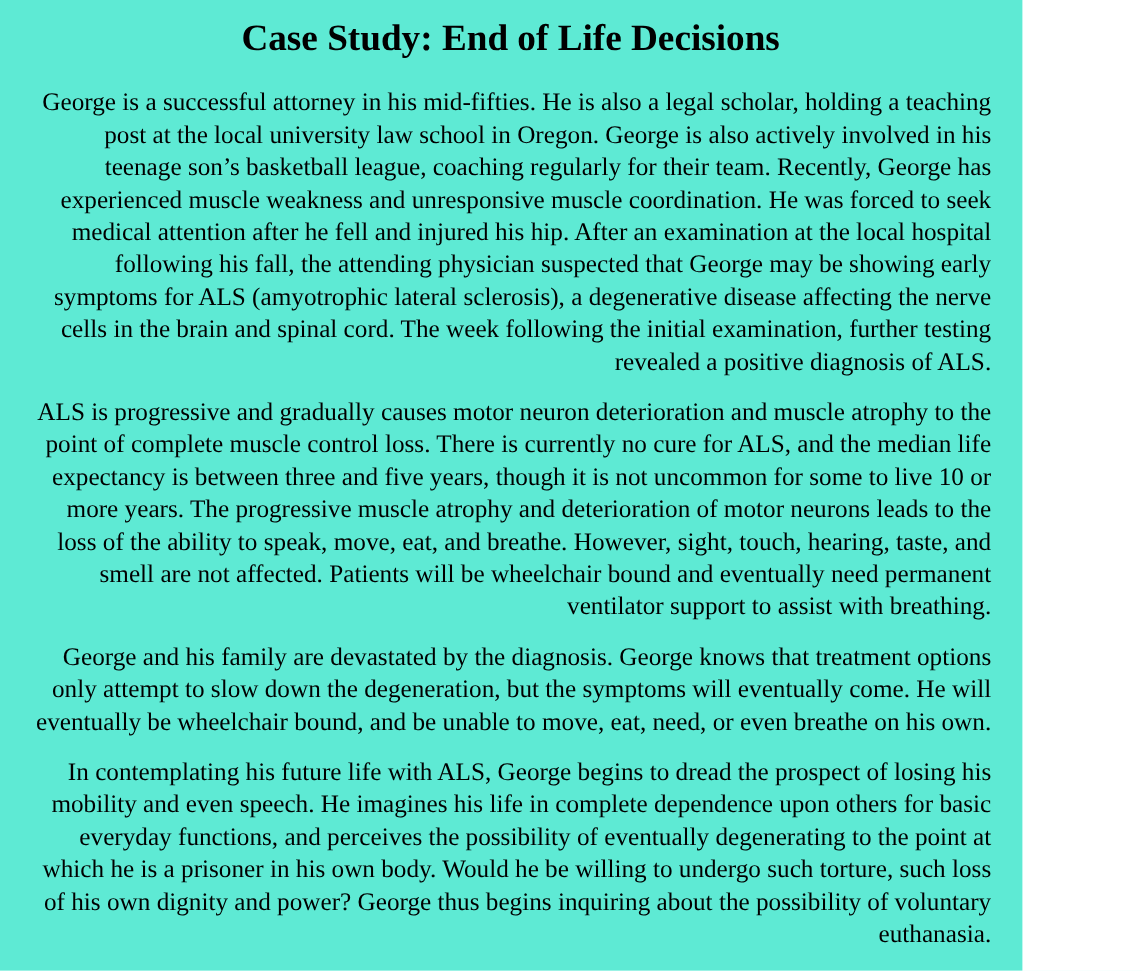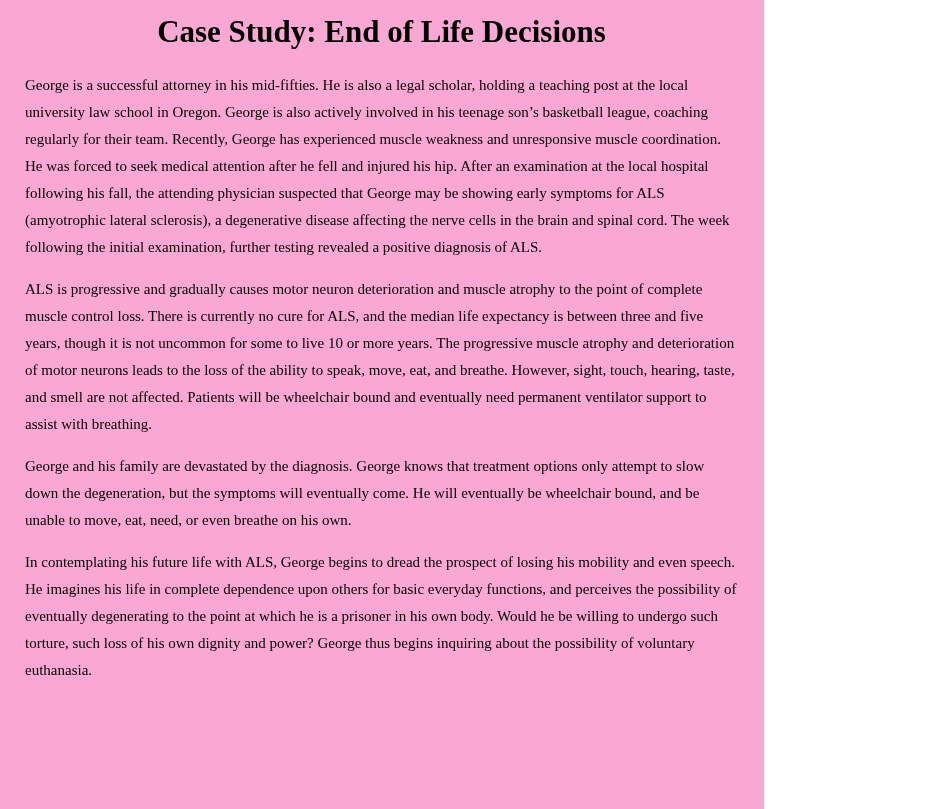--- a/index.html
+++ b/index.html
@@ -1,43 +1,43 @@
 <!DOCTYPE html>
 <html><head>
 <meta charset="utf-8">
 <style>
   html, body {
     margin: 0;
     padding: 0;
     background: #ffffff;
   }
   .document-page {
-    width: 764px;
+    width: 852px;
     height: 809px;
     box-sizing: border-box;
-    background: #f9a8d4;
+    background: #5eead4;
     color: #000000;
     padding: 14px 26px 0 25px;
     overflow: hidden;
     font-family: "Liberation Serif", "DejaVu Serif", serif;
   }
   .page-title {
     font-family: "Liberation Serif", "DejaVu Serif", serif;
     font-size: 31px;
     font-weight: bold;
     text-align: center;
     margin: 0 0 22px 0;
     line-height: 36px;
     color: #000000;
   }
   .body-paragraph {
-    font-size: 15px;
+    font-size: 21px;
     line-height: 27px;
     margin: 0 0 15px 0;
-    text-align: left;
+    text-align: right;
     color: #000000;
   }
 </style>
 </head>
 <body>
 
 <div class="document-page">
   <h1 class="page-title">Case Study: End of Life Decisions</h1>
 
   <p class="body-paragraph">George is a successful attorney in his mid-fifties. He is also a legal scholar, holding a teaching post at the local university law school in Oregon. George is also actively involved in his teenage son’s basketball league, coaching regularly for their team. Recently, George has experienced muscle weakness and unresponsive muscle coordination. He was forced to seek medical attention after he fell and injured his hip. After an examination at the local hospital following his fall, the attending physician suspected that George may be showing early symptoms for ALS (amyotrophic lateral sclerosis), a degenerative disease affecting the nerve cells in the brain and spinal cord. The week following the initial examination, further testing revealed a positive diagnosis of ALS.</p>

